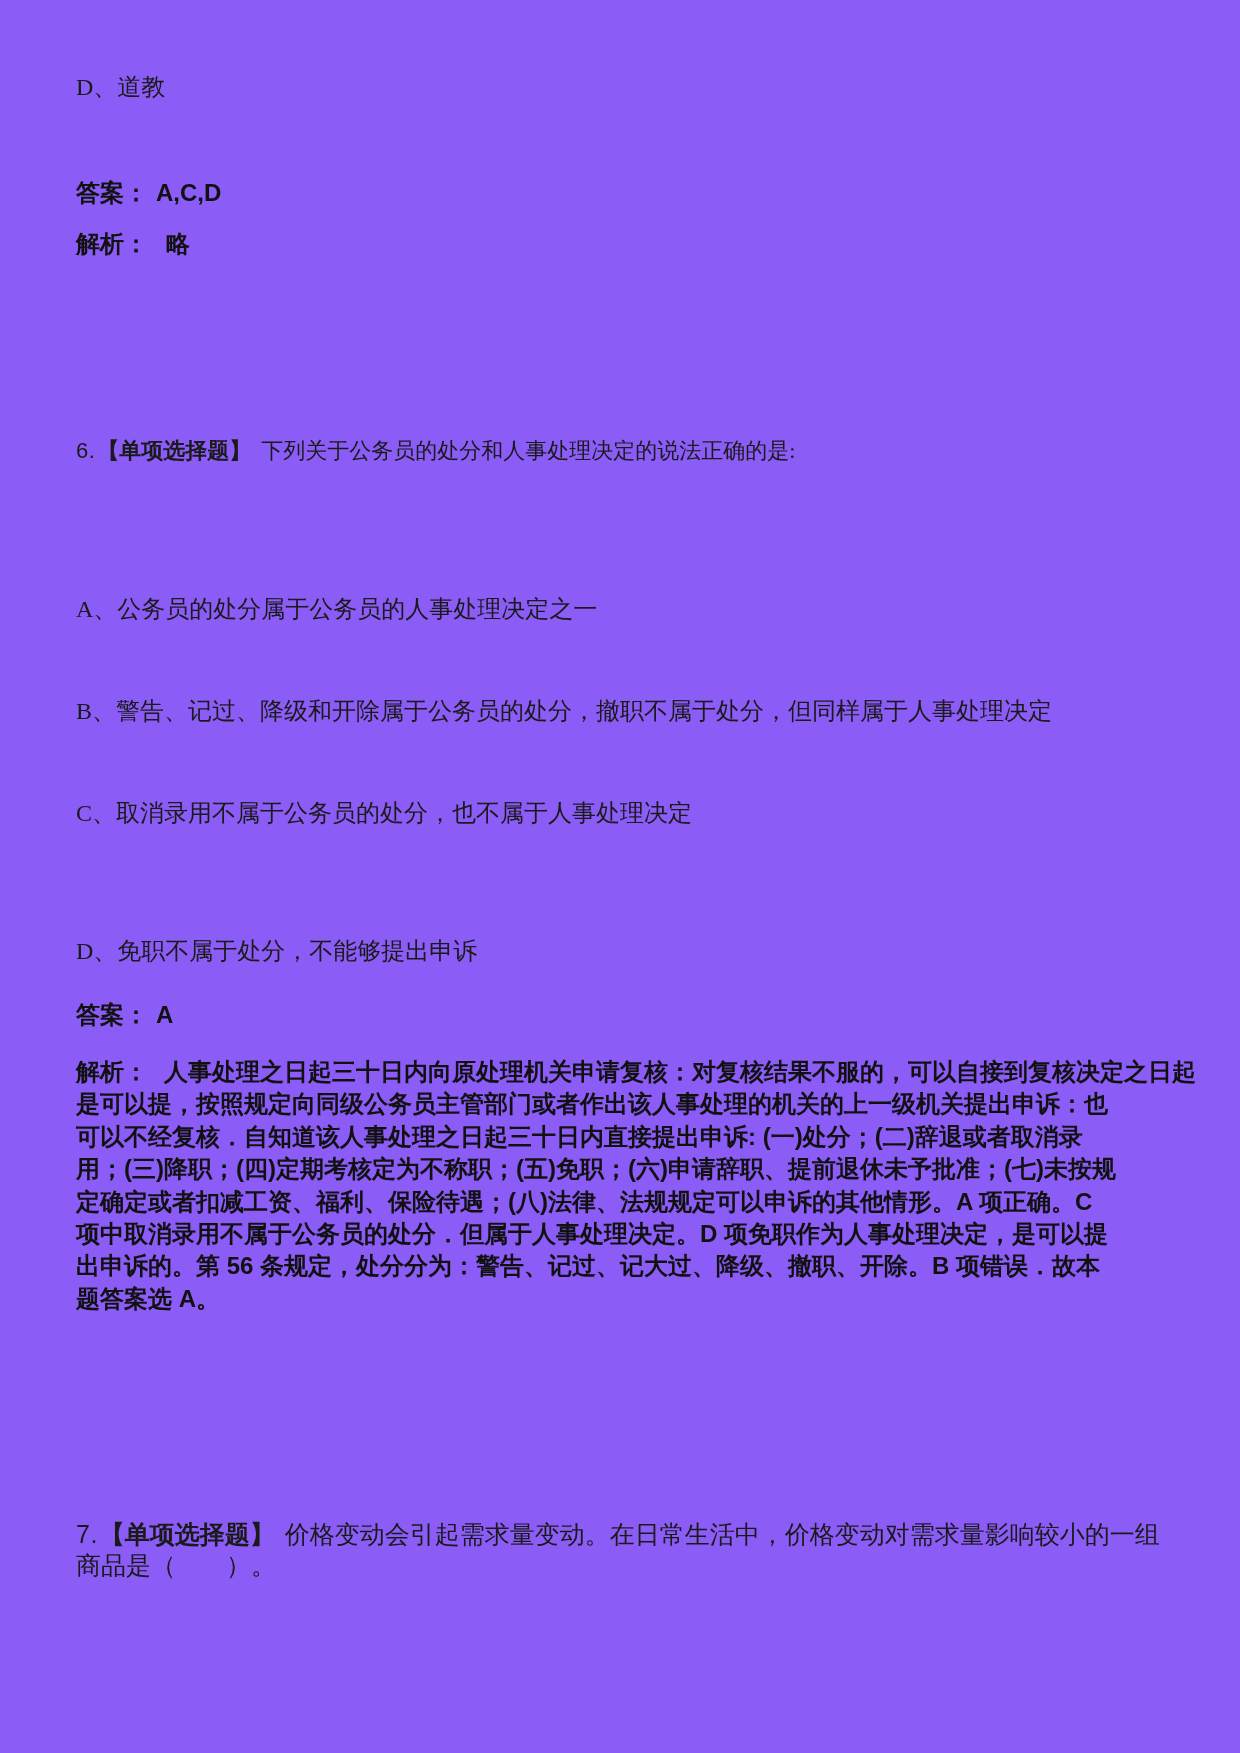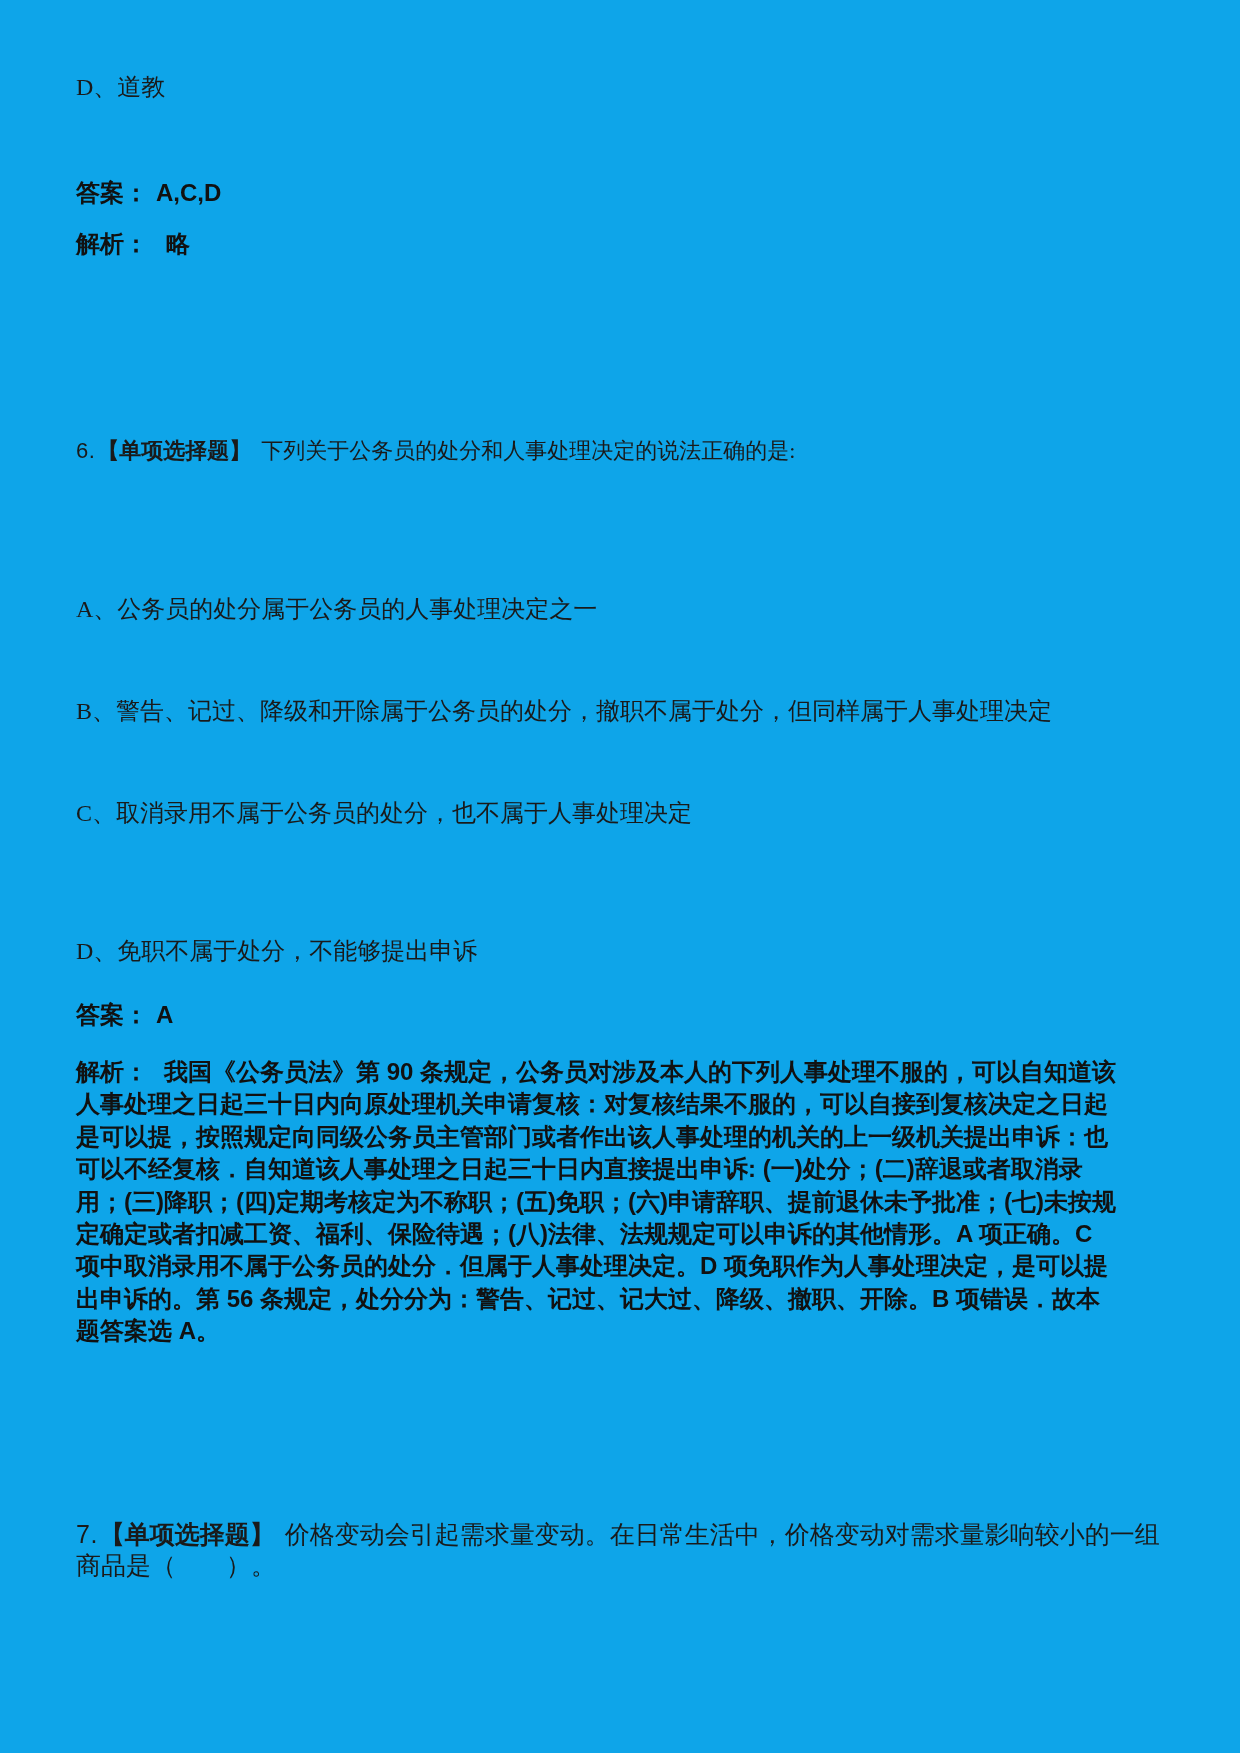--- a/index.html
+++ b/index.html
@@ -1,20 +1,20 @@
 <!DOCTYPE html>
 <html><head>
 <meta charset="utf-8">
 <style>
   html,body { margin:0; padding:0; background:#ffffff; }
   .page {
     position:relative;
     width:1240px;
     height:1753px;
-    background:#0ea5e9;
+    background:#8b5cf6;
     color:#1a1a1a;
     font-family:"Liberation Serif","DejaVu Serif",serif;
     overflow:hidden;
   }
   .abs { position:absolute; left:76px; }
   .serif-line { font-size:24px; line-height:30px; white-space:nowrap; }
   .stem-line  { font-size:22px; line-height:30px; white-space:nowrap;text-align:right; }
   .q7-line    { font-size:25px; line-height:32.5px; white-space:nowrap; }
   .bold-sans  {
     font-family:"Liberation Sans","DejaVu Sans",sans-serif;
@@ -71,21 +71,20 @@
 
   <div class="abs serif-line" style="top:900px;margin-top:36px;">D、免职不属于处分，不能够提出申诉</div>
 
   <div class="abs answer-line" style="top:1000px;">
     <span class="bold-sans">答案：</span><span class="bold-sans value">A</span>
   </div>
 
   <div class="abs analysis-block" style="top:1056px;">
     <span class="analysis-label">解析：</span>
     <div>
-        <div class="ana-line">我国《公务员法》第 90 条规定，公务员对涉及本人的下列人事处理不服的，可以自知道该</div>
         <div class="ana-line">人事处理之日起三十日内向原处理机关申请复核：对复核结果不服的，可以自接到复核决定之日起</div>
         <div class="ana-line">是可以提，按照规定向同级公务员主管部门或者作出该人事处理的机关的上一级机关提出申诉：也</div>
         <div class="ana-line">可以不经复核．自知道该人事处理之日起三十日内直接提出申诉: (一)处分；(二)辞退或者取消录</div>
         <div class="ana-line">用；(三)降职；(四)定期考核定为不称职；(五)免职；(六)申请辞职、提前退休未予批准；(七)未按规</div>
         <div class="ana-line">定确定或者扣减工资、福利、保险待遇；(八)法律、法规规定可以申诉的其他情形。A 项正确。C</div>
         <div class="ana-line">项中取消录用不属于公务员的处分．但属于人事处理决定。D 项免职作为人事处理决定，是可以提</div>
         <div class="ana-line">出申诉的。第 56 条规定，处分分为：警告、记过、记大过、降级、撤职、开除。B 项错误．故本</div>
         <div class="ana-line">题答案选 A。</div>
       </div>
   </div>

